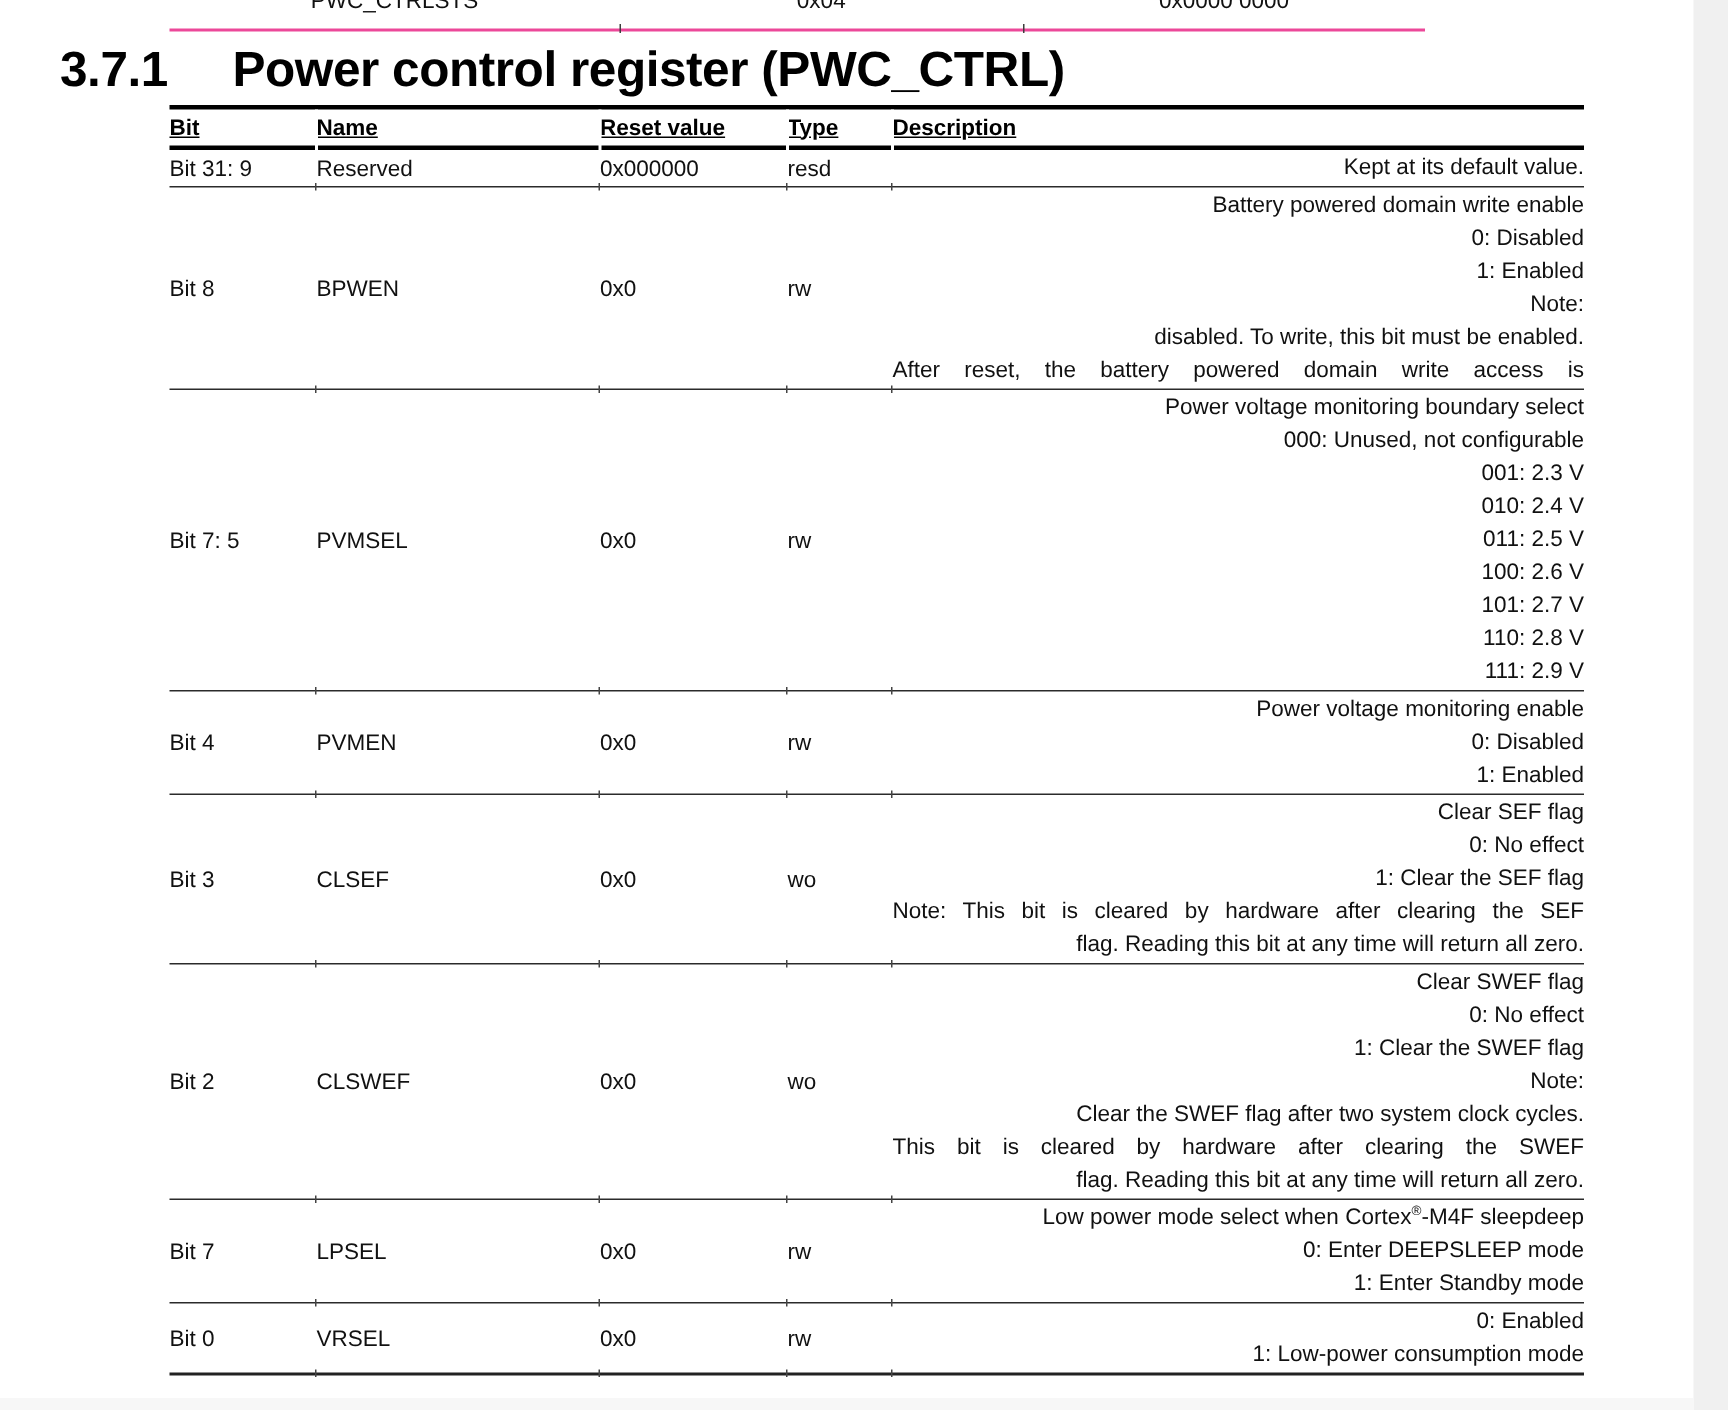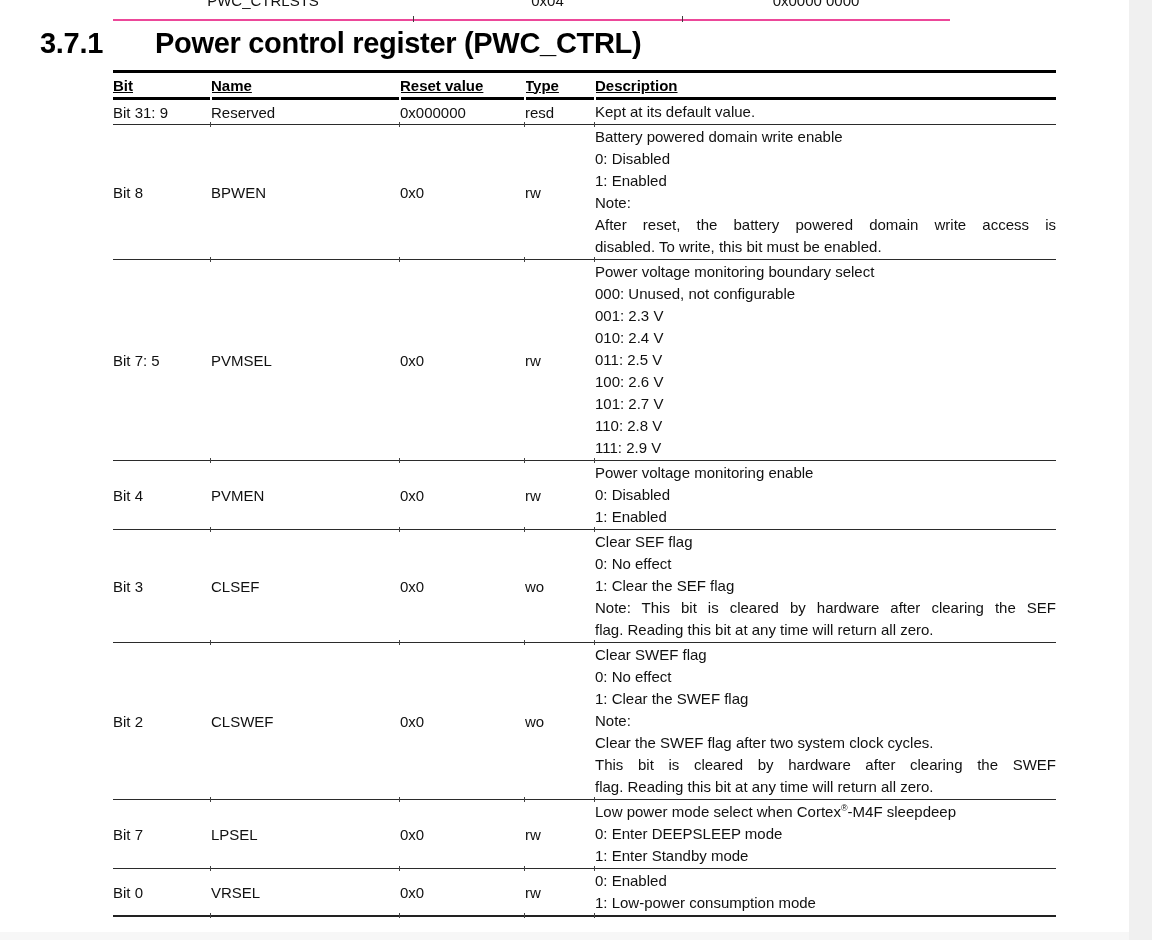--- a/index.html
+++ b/index.html
@@ -17,21 +17,21 @@
                 border-bottom:2px solid #ec4899; }
   .prev-clip  { position:absolute; left:0; top:0; right:0; bottom:0; overflow:hidden; }
   .prev-row   { position:absolute; left:0; top:-7px; width:100%; display:flex;
                 font-size:15px; line-height:15px; }
   .prev-cell  { text-align:center; }
   .pc1 { width:300px; } .pc2 { width:269px; } .pc3 { width:268px; }
   .prev-tick  { position:absolute; bottom:-3px; width:1px; height:6px; background:#3d3d3d; }
   .pt1 { left:300px; } .pt2 { left:569px; }
 
   
-  .heading { position:absolute; left:40px; top:27px; margin:0; font-size:29px;
+  .heading { position:absolute; left:40px; top:27px; margin:0; font-size:33px;
              font-weight:bold; color:#000; letter-spacing:-0.3px; white-space:nowrap; }
   .htitle  { position:absolute; left:115px; top:0; }
 
   
   .regtable { position:absolute; left:113px; top:70px; width:943px; font-size:15px; }
   .thead { display:flex; border-top:3.5px solid #000; border-bottom:3px solid #000;
            height:24px; align-items:center; font-weight:bold; color:#000;text-decoration:underline; }
   .hcell { position:relative; }
   .col0 { width:98px; }  .col1 { width:189px; } .col2 { width:125px; }
   .col3 { width:70px; }  .col4 { width:461px; }
@@ -39,21 +39,21 @@
   .hcell + .hcell::before { content:""; position:absolute; left:-1px; top:-4px;
            width:1.5px; height:32px; background:#ffffff; }
 
   .trow { display:flex; border-bottom:1px solid #2b2b2b; }
   .trow:last-child { border-bottom:2px solid #222; }
   .cell { position:relative; display:flex; align-items:center; }
   
   .cell + .cell::after { content:""; position:absolute; left:-1px; bottom:-3px;
            width:1px; height:5px; background:#444; }
   .cell.desc { display:block; padding:1px 0; }
-  .dline { line-height:22px; white-space:nowrap; }
+  .dline { line-height:22px; white-space:nowrap;text-align:right; }
   .dline.justify { text-align:justify; text-align-last:justify; white-space:normal; }
   sup { font-size:9px; line-height:0; vertical-align:super; }
 
   
   .right-gutter  { position:absolute; right:0; top:0; width:23px; height:940px;
                    background:#f0f0f0; }
   .bottom-gutter { position:absolute; left:0; top:932px; width:1129px; height:8px;
                    background:#f7f7f7; }
 </style>
 </head>
@@ -99,22 +99,22 @@
         <div class="trow">
           <div class="cell col0">Bit 8</div>
           <div class="cell col1">BPWEN</div>
           <div class="cell col2">0x0</div>
           <div class="cell col3">rw</div>
           <div class="cell col4 desc">
             <div class="dline">Battery powered domain write enable</div>
             <div class="dline">0: Disabled</div>
             <div class="dline">1: Enabled</div>
             <div class="dline">Note:</div>
+            <div class="dline">disabled. To write, this bit must be enabled.</div>
             <div class="dline justify">After reset, the battery powered domain write access is</div>
-            <div class="dline">disabled. To write, this bit must be enabled.</div>
           </div>
         </div>
         <div class="trow">
           <div class="cell col0">Bit 7: 5</div>
           <div class="cell col1">PVMSEL</div>
           <div class="cell col2">0x0</div>
           <div class="cell col3">rw</div>
           <div class="cell col4 desc">
             <div class="dline">Power voltage monitoring boundary select</div>
             <div class="dline">000: Unused, not configurable</div>

